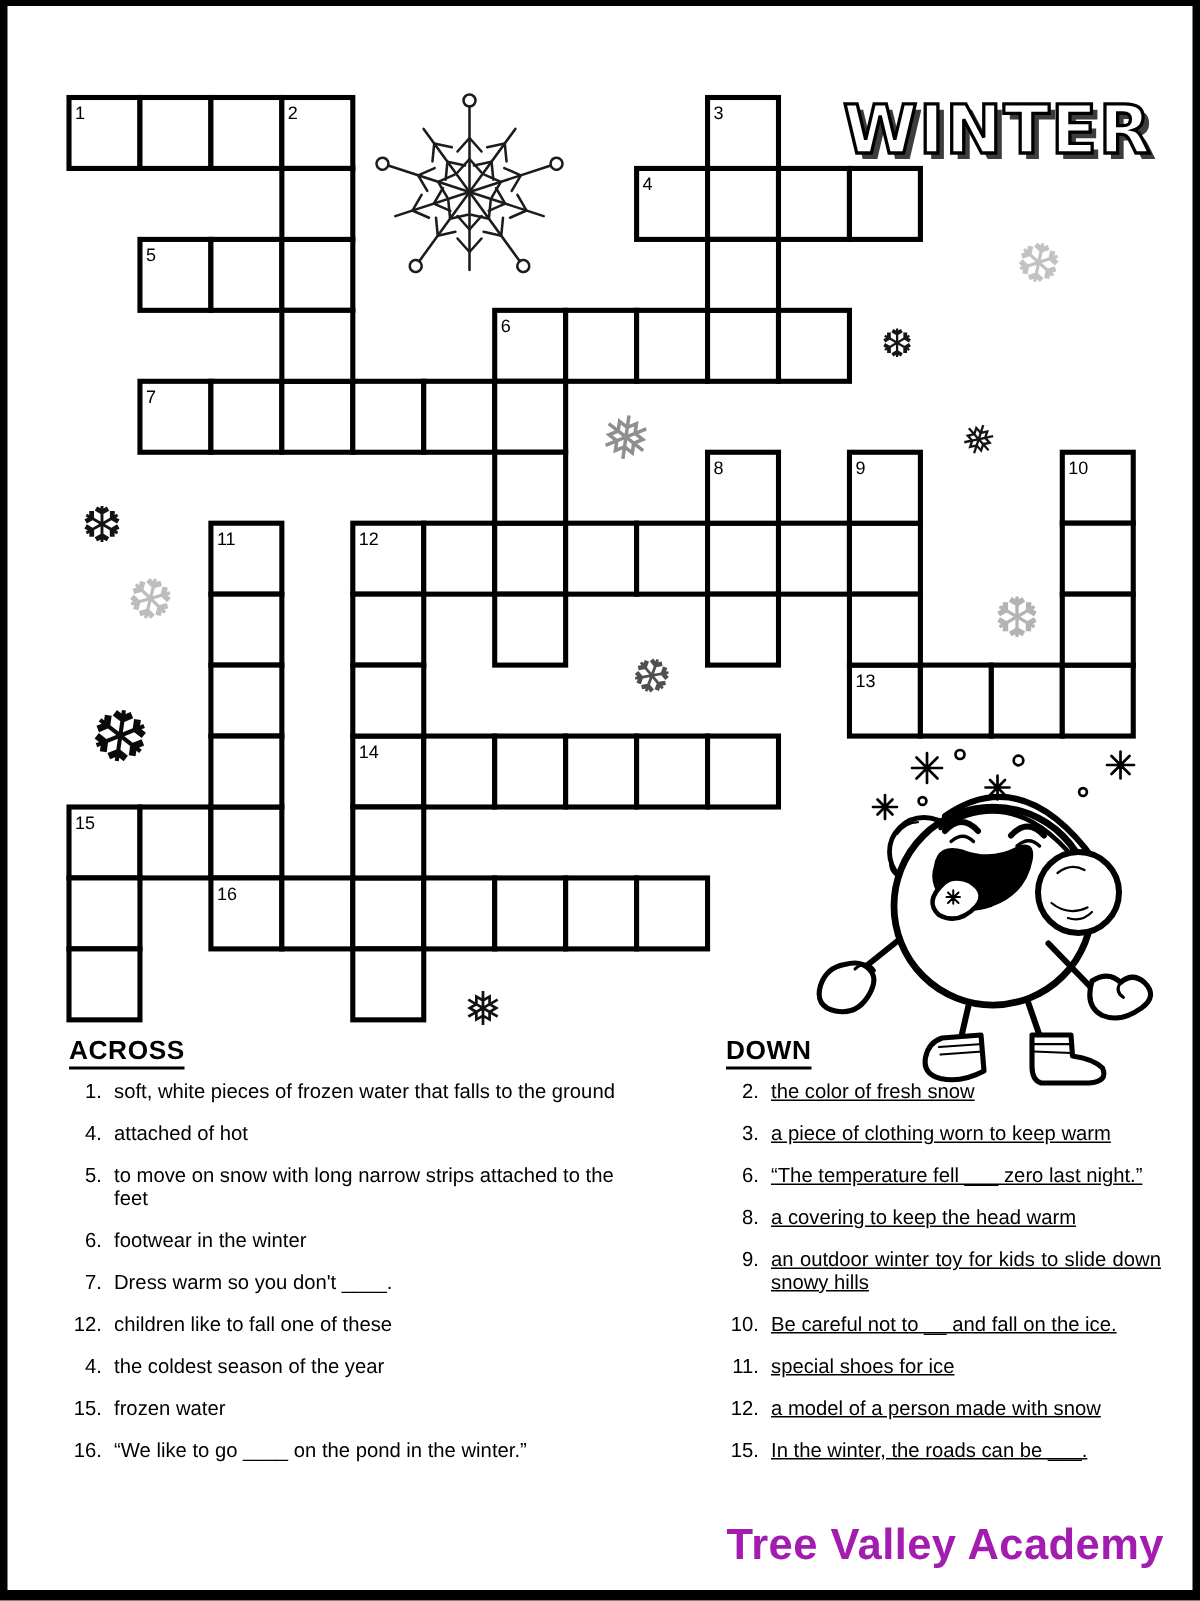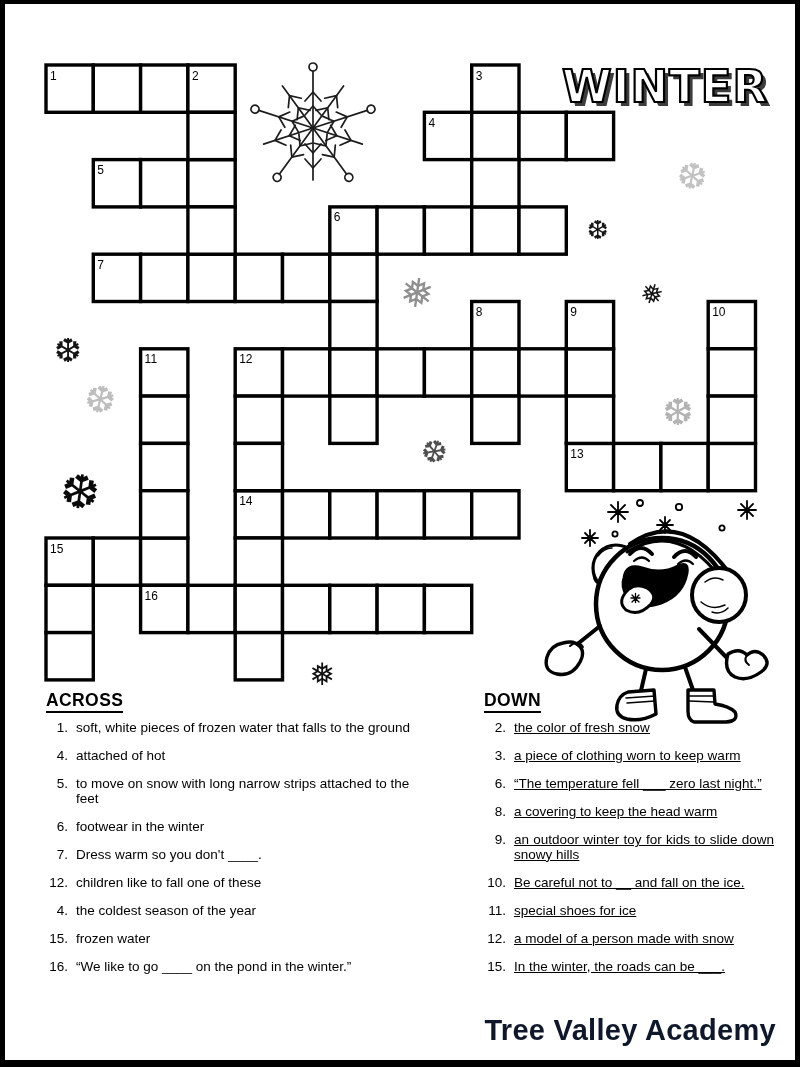--- a/index.html
+++ b/index.html
@@ -310,13 +310,13 @@
         <span class="cnum">12.</span>
         <span class="ctext">a model of a person made with snow</span>
       </li>
       <li>
         <span class="cnum">15.</span>
         <span class="ctext">In the winter, the roads can be ___.</span>
       </li>
     </ol>
 </section>
 
-<div id="brand" style="color: #0f172a;">Tree Valley Academy</div>
+<div id="brand" style="color: #a21caf;">Tree Valley Academy</div>
 
 </body></html>

